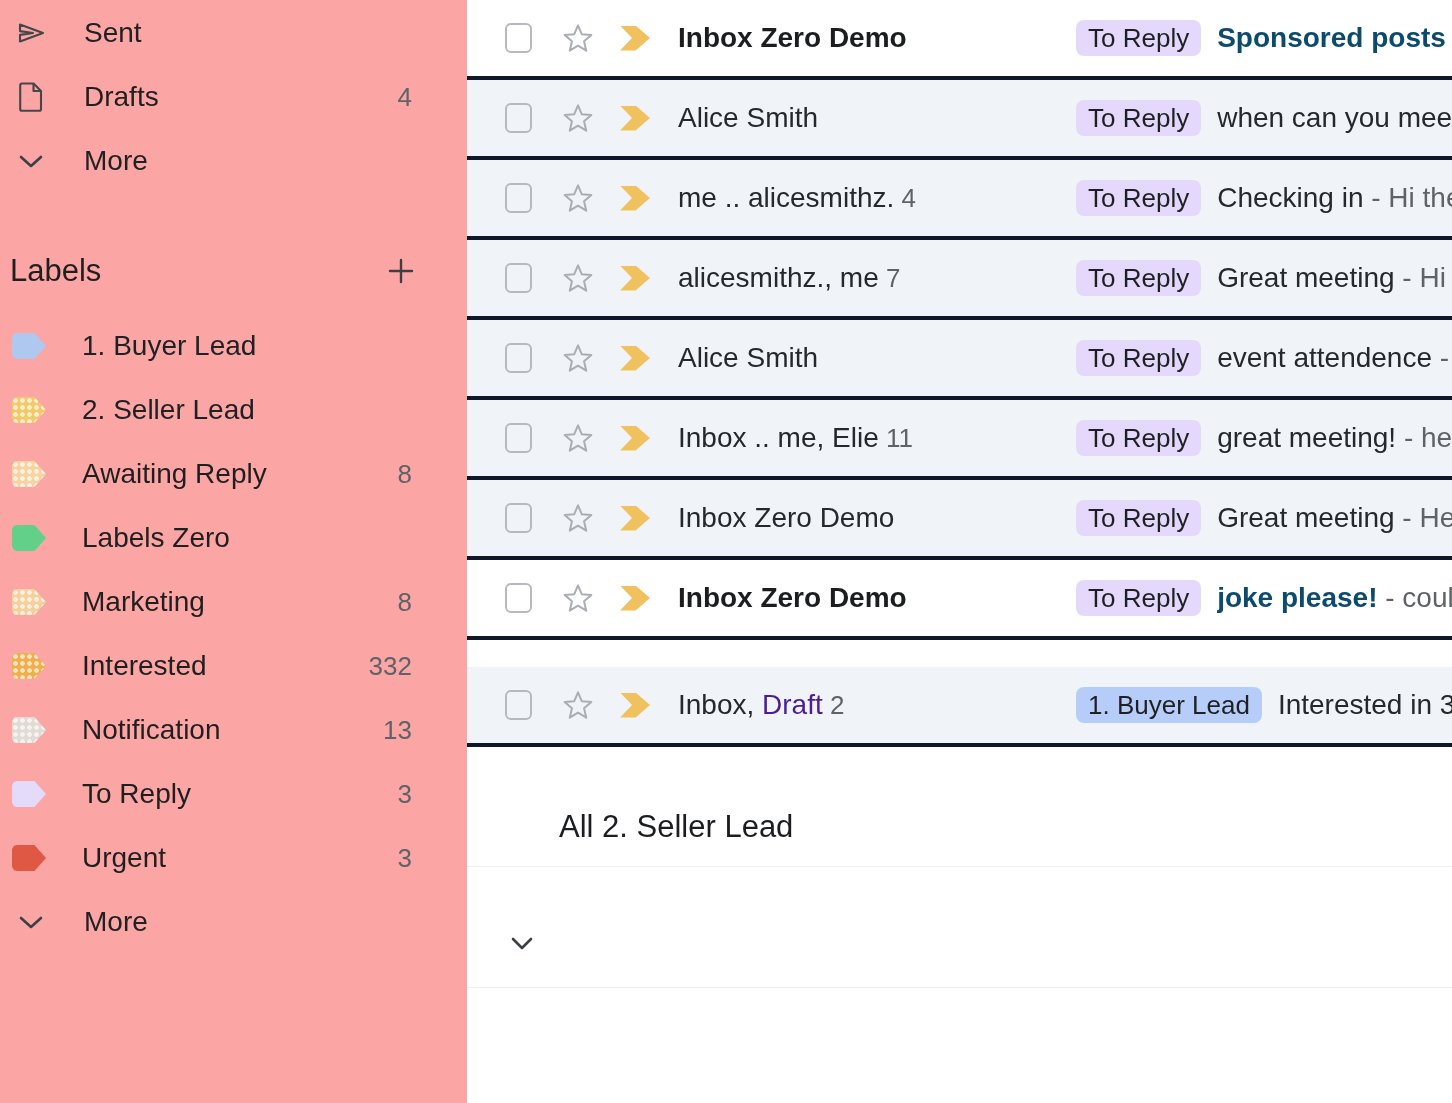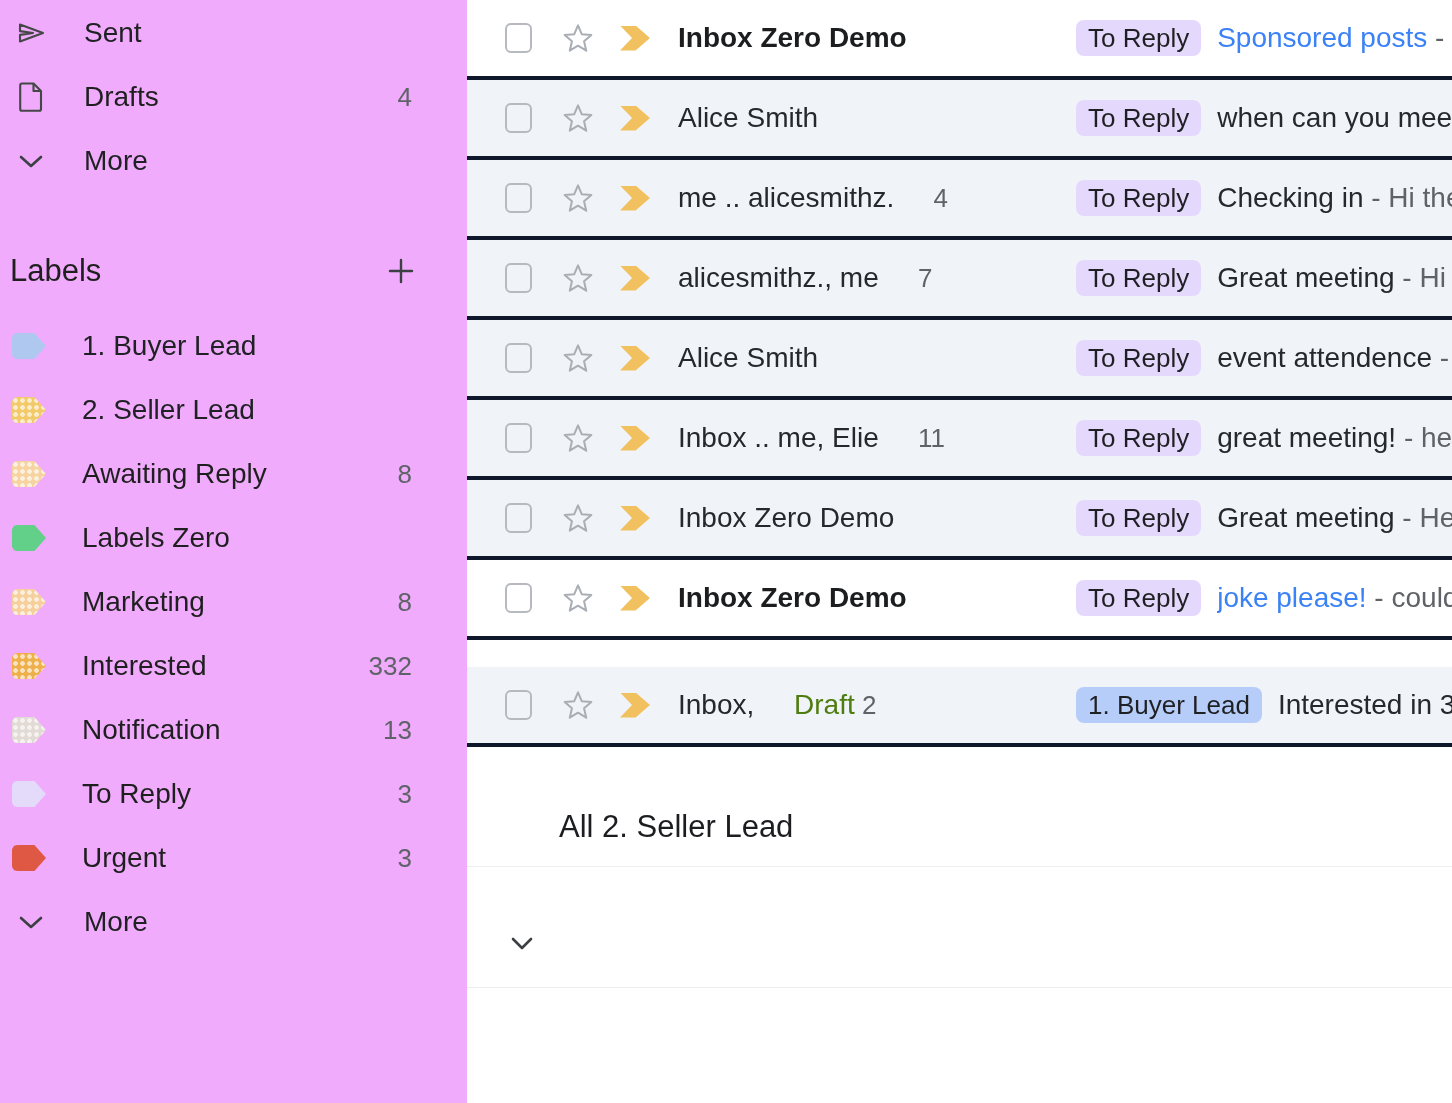--- a/index.html
+++ b/index.html
@@ -1,21 +1,21 @@
 <!DOCTYPE html>
 <html><head>
 <meta charset="utf-8">
 <style>
   * { margin:0; padding:0; box-sizing:border-box; }
   html,body { width:1452px; height:1103px; overflow:hidden; }
   body { font-family:"Liberation Sans","DejaVu Sans",sans-serif; background:#ffffff; color:#202124; }
   .app { display:flex; width:1452px; height:1103px; }
 
   
-  .sidebar { flex:0 0 467px; width:467px; background:#f0abfc; padding-top:1px; }
+  .sidebar { flex:0 0 467px; width:467px; background:#fca5a5; padding-top:1px; }
   .nav-item { display:flex; align-items:center; height:64px; padding:0 55px 0 14px; cursor:pointer; }
   .icon-col { width:34px; flex:0 0 34px; display:flex; justify-content:center; align-items:center; }
   .nav-label { margin-left:36px; font-size:28px; color:#202124; white-space:nowrap; }
   .bold .nav-label, .bold .label-name { font-weight:400; color:#1f1f1f; }
   .count { margin-left:auto; font-size:26px; color:#5f6368; }
 
   .labels-header { display:flex; align-items:center; height:64px; margin-top:46px; padding:0 50px 0 10px; }
   .labels-title { font-size:31px; color:#1f1f1f; }
   .plus-btn { margin-left:auto; cursor:pointer; display:flex; }
 
@@ -32,26 +32,26 @@
   .row { display:flex; align-items:center; height:80px; border-bottom:4px solid #0f172a;
          background:#f0f4f9; padding-left:38px; overflow:hidden; white-space:nowrap; cursor:pointer; }
   .row.unread { background:#ffffff; }
   .cb { flex:0 0 27px; width:27px; height:30px; border:2.5px solid #b6babf; border-radius:6px;
         margin-right:30px; cursor:pointer; }
   .star { flex:0 0 32px; margin-right:26px; cursor:pointer; }
   .imp { flex:0 0 30px; width:30px; height:25px; background:#f2c15f; margin-right:28px;
          clip-path:polygon(0 0,52% 0,100% 50%,52% 100%,0 100%,40% 50%); }
   .sender { flex:0 0 398px; overflow:hidden; font-size:28px; color:#26292c; }
   .unread .sender { font-weight:700; color:#1c1d1f; }
-  .sender .red { color:#4d7c0f;margin-left:32px; }
+  .sender .red { color:#4c1d95; }
   .sender .cnt { font-size:26px; color:#5f6368; font-weight:400; }
   .chip { flex:0 0 auto; font-size:26px; color:#1f2023; padding:5px 12px; border-radius:8px;
           margin-right:16px; line-height:1; cursor:pointer; }
   .subj { flex:1; min-width:0; overflow:hidden; font-size:28px; color:#26292c; }
-  .unread .subj .s { font-weight:400; color:#3b82f6; }
+  .unread .subj .s { font-weight:700; color:#0c4a6e; }
   .subj .g { color:#5f6368; }
 
   .section-hdr { display:flex; align-items:center; height:40px; margin-left:43px; cursor:pointer; }
   .hdr1 { margin-top:55px; }
   .hdr2 { margin-top:62px; height:36px; }
   .hdr3 { margin-top:58px; height:36px; }
   .chev-col { width:24px; flex:0 0 24px; margin-right:25px; display:flex; justify-content:center; }
   .chev-col.none { visibility:hidden; }
   .section-title { font-size:31px; font-weight:500; color:#1c1d20; white-space:nowrap; }
   .buyer-row { margin-top:27px; }

